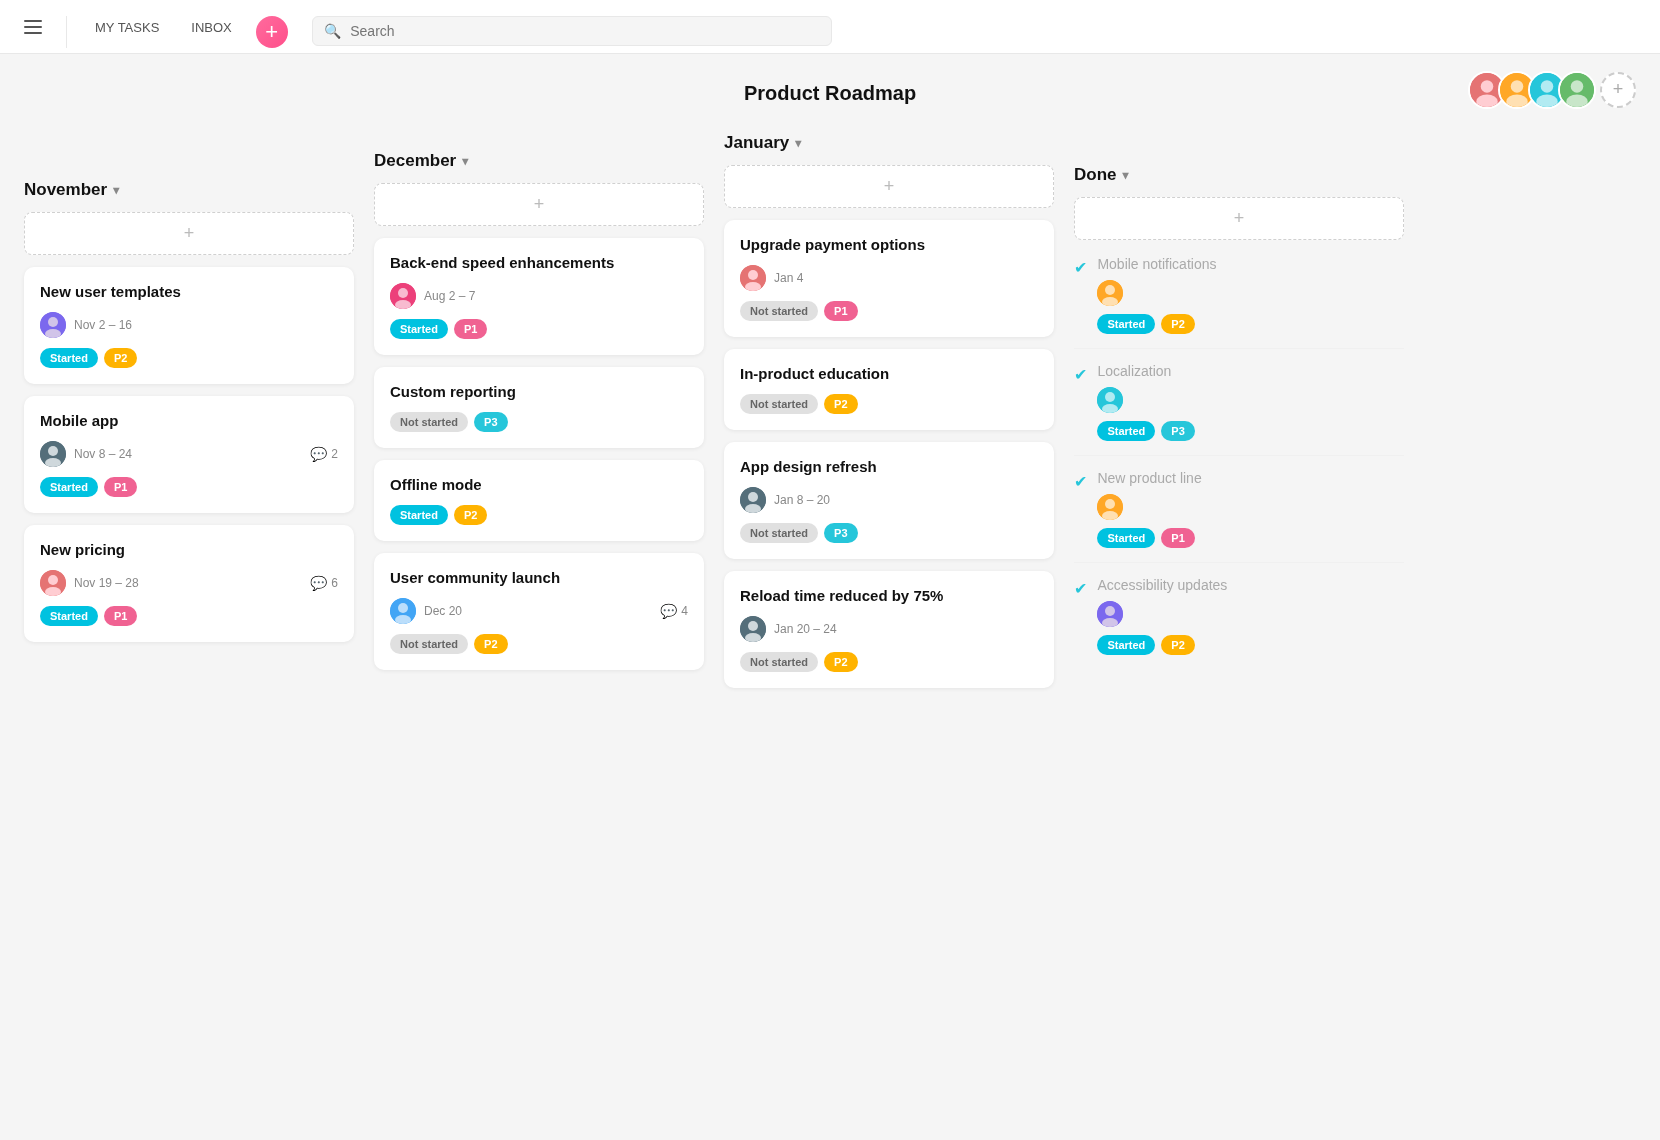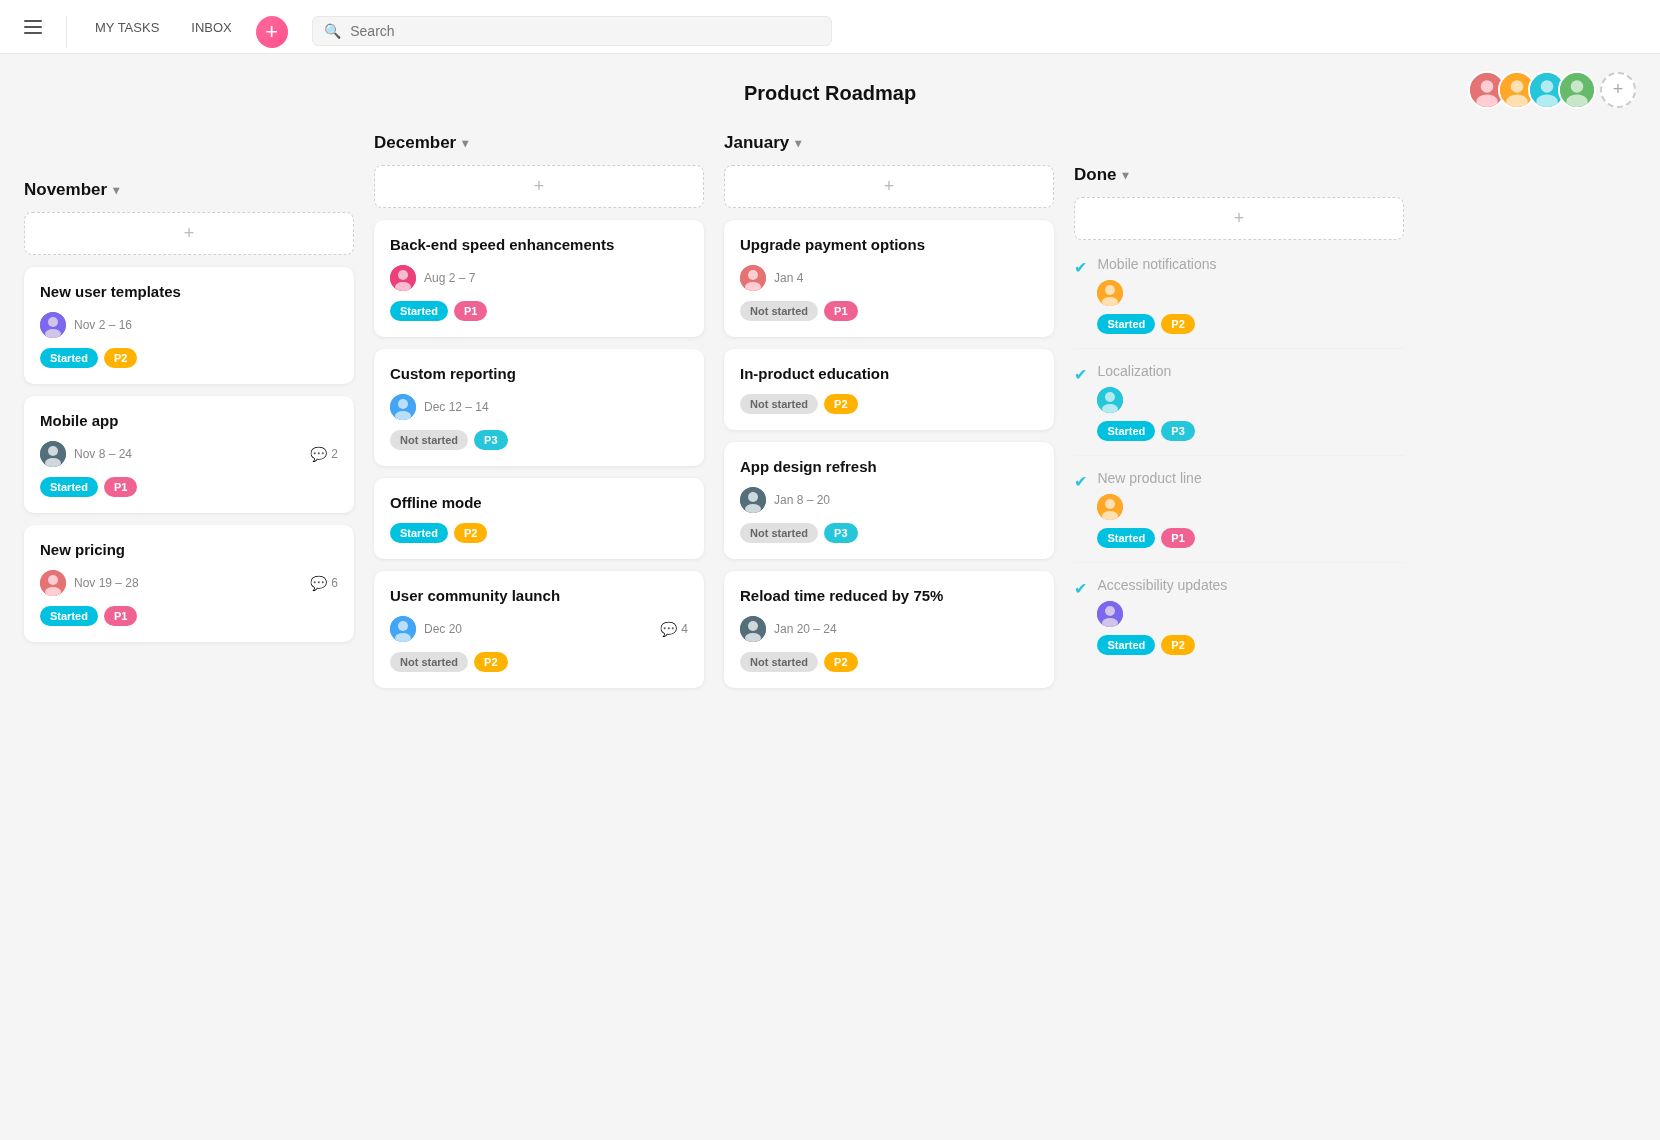--- a/index.html
+++ b/index.html
@@ -254,31 +254,20 @@
           </div>
           <span class="card-date">Aug 2 – 7</span>
 
         </div>
         <div class="card-tags">
           <span class="tag tag-started">Started</span>
           <span class="tag tag-p1">P1</span>
         </div>
       </div><div class="card">
         <div class="card-title">Custom reporting</div>
-        <div class="card-meta">
-          <div class="card-avatar av-blue">
-            <svg width="26" height="26" viewBox="0 0 26 26">
-              <circle cx="13" cy="13" r="13" fill="#42a5f5"></circle>
-              <circle cx="13" cy="10" r="5" fill="#bbdefb"></circle>
-              <ellipse cx="13" cy="22" rx="8" ry="5" fill="#bbdefb"></ellipse>
-            </svg>
-          </div>
-          <span class="card-date">Dec 12 – 14</span>
-
-        </div>
         <div class="card-tags">
           <span class="tag tag-not-started">Not started</span>
           <span class="tag tag-p3">P3</span>
         </div>
       </div><div class="card">
         <div class="card-title">Offline mode</div>
         <div class="card-tags">
           <span class="tag tag-started">Started</span>
           <span class="tag tag-p2">P2</span>
         </div>

